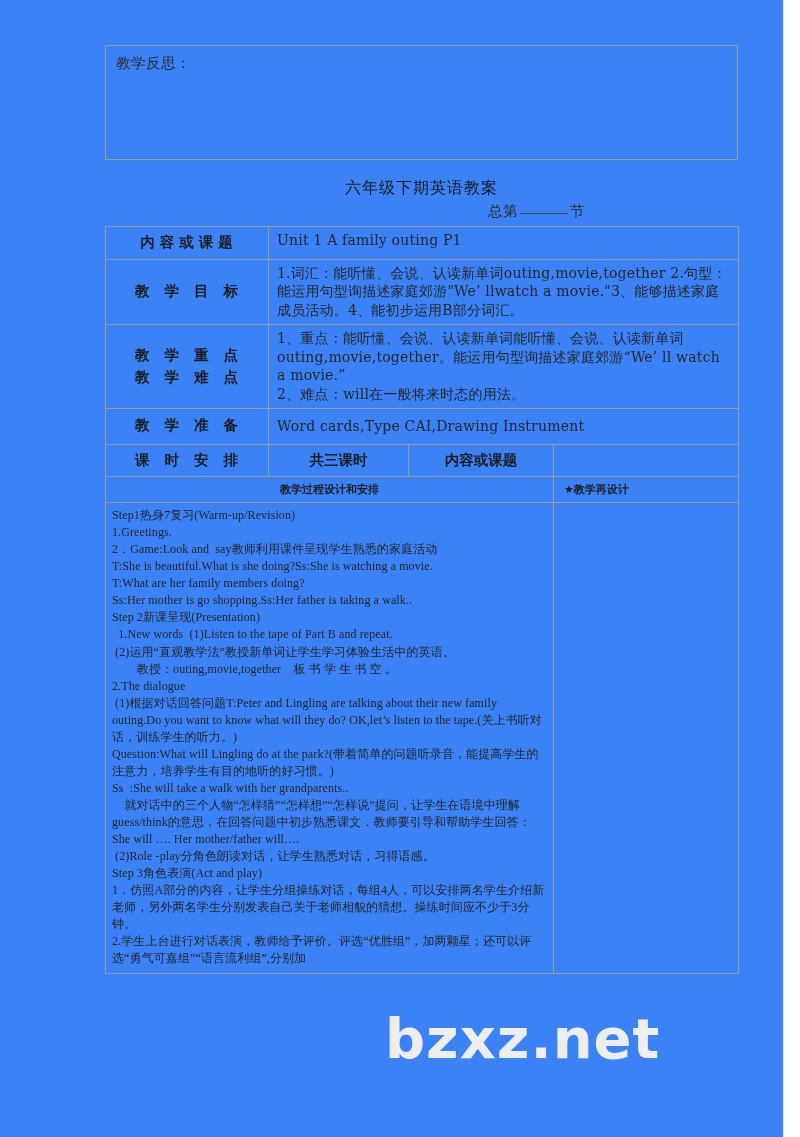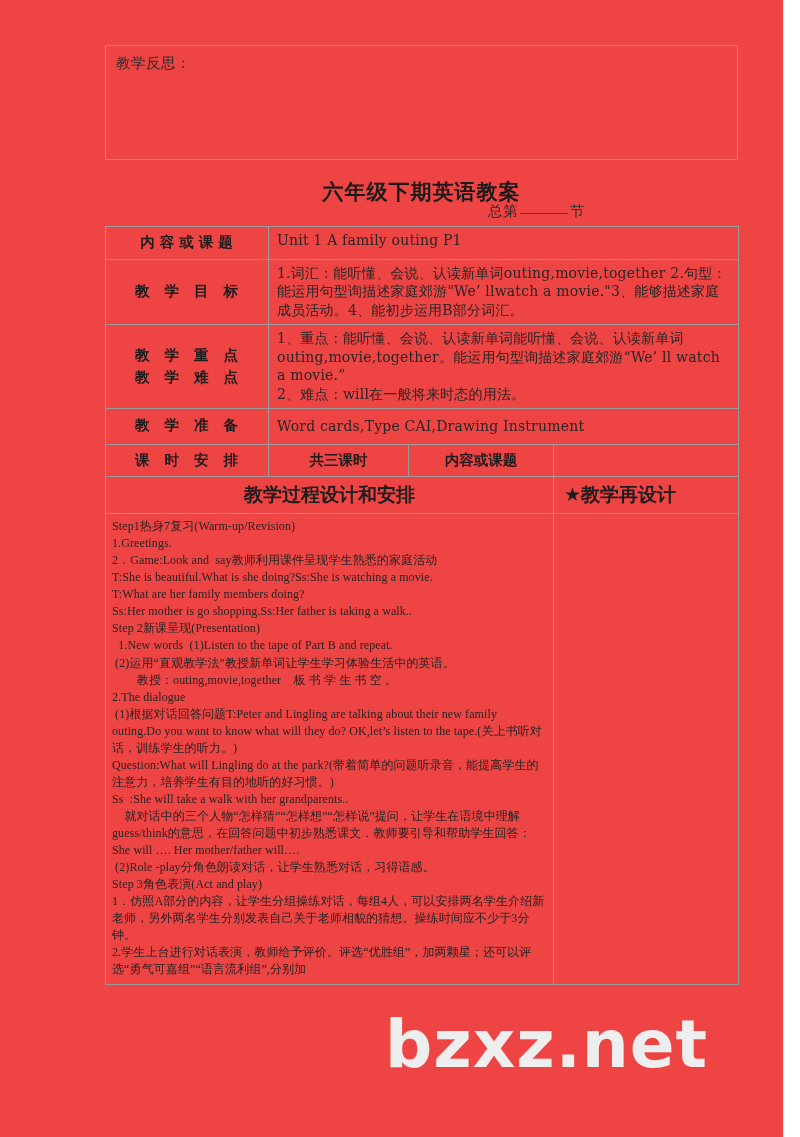--- a/index.html
+++ b/index.html
@@ -12,31 +12,31 @@
     height: 1137px;
     position: relative;
     font-family: "Liberation Serif", "DejaVu Serif", serif;
     overflow: hidden;
   }
   .page {
     position: absolute;
     left: 0; top: 0;
     width: 784px;
     height: 1137px;
-    background: #ef4444;
+    background: #3b82f6;
     border-right: 1px solid #e9e9e9;
     box-sizing: border-box;
   }
   .watermark {
     position: absolute;
     left: 385px;
     top: 1006px;
     font-family: "DejaVu Sans", sans-serif;
     font-weight: bold;
-    font-size: 66px;
+    font-size: 56px;
     color: #eeeeee;
     letter-spacing: 1px;
     white-space: nowrap;
     user-select: none;
   }
 
   
   .reflect-box {
     position: absolute;
     left: 105px;
@@ -55,22 +55,22 @@
   }
 
   
   .doc-title {
     position: absolute;
     left: 105px;
     top: 178px;
     width: 633px;
     text-align: center;
     font-family: "DejaVu Sans", "Liberation Sans", sans-serif;
-    font-weight: bold;
-    font-size: 21px;
+    font-weight: normal;
+    font-size: 16px;
     color: #1a1a1a;
     letter-spacing: 1px;
   }
   .serial-line {
     position: absolute;
     left: 105px;
     top: 202px;
     width: 633px;
     text-align: center;
     padding-left: 230px;
@@ -129,21 +129,21 @@
     font-weight: bold;
     font-size: 14.5px;
     color: #1d1d1d;
     padding: 6px 4px !important;
   }
   .sec-head {
     text-align: center;
     vertical-align: middle !important;
     font-family: "DejaVu Sans", "Liberation Sans", sans-serif;
     font-weight: bold;
-    font-size: 19px;
+    font-size: 11px;
     color: #1d1d1d;
     padding: 5px 4px !important;
   }
   .body-cell {
     font-family: Liberation Serif, serif;
     font-size: 12px;
     color: #242424;
     line-height: 1.42;
     padding: 4px 6px 6px 6px !important;
     white-space: pre-wrap;

